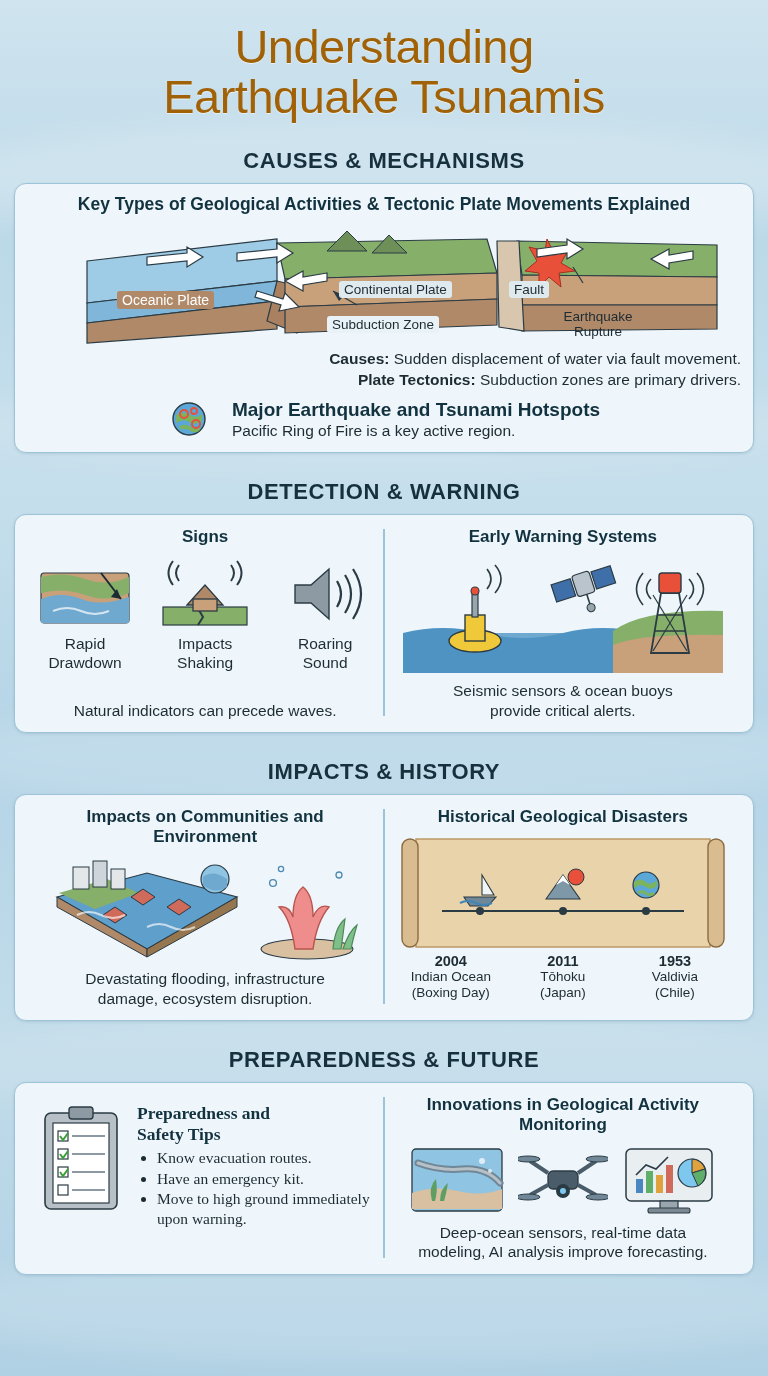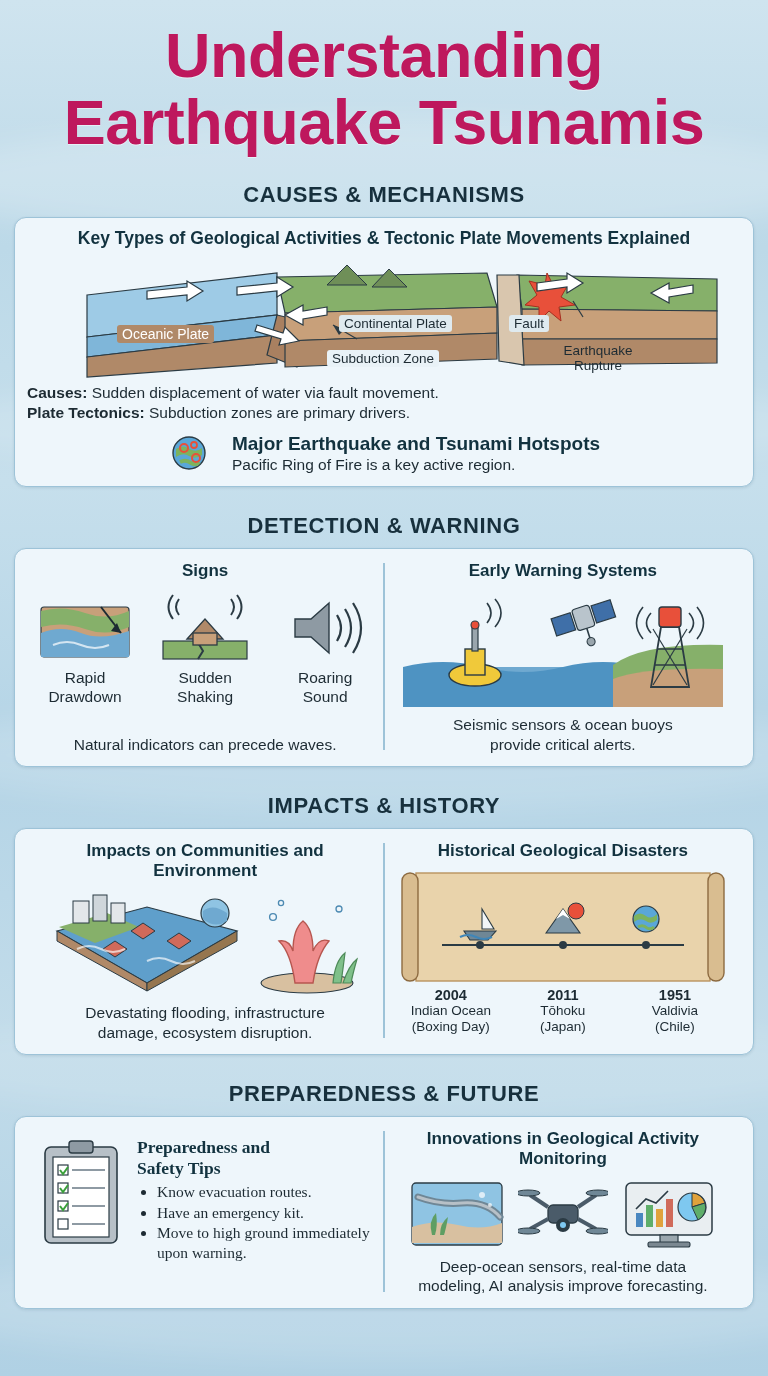--- a/index.html
+++ b/index.html
@@ -34,23 +34,23 @@
 
   .page {
     position: relative;
     z-index: 2;
     padding: 0 14px;
     box-sizing: border-box;
   }
 
   .title {
     text-align: center;
-    color: #be185d;
-    font-weight: bold;
-    font-size: 63px;
+    color: #a16207;
+    font-weight: normal;
+    font-size: 47px;
     line-height: 1.06;
     letter-spacing: -0.5px;
     padding-top: 22px;
     text-shadow: 0 1px 0 rgba(255,255,255,0.5);
   }
   .title .l2 { display: block; }
 
   .section-head {
     text-align: center;
     font-size: 22px;
@@ -104,21 +104,21 @@
 
   .caption {
     text-align: center;
     font-size: 15.5px;
     line-height: 1.25;
     margin-top: auto;
     padding-top: 8px;
   }
 
   .fact-line {
-    text-align: left;
+    text-align: right;
     font-size: 15.5px;
     line-height: 1.35;
   }
   .fact-line b { font-weight: bold; }
 
   .hotspot-row {
     display: flex;
     align-items: center;
     justify-content: center;
     gap: 22px;
@@ -305,21 +305,21 @@
                 <path d="M40 48 l6 10 l-5 8" stroke="#2b3b44" stroke-width="2" fill="none"></path>
                 <polygon points="30,46 48,26 66,46" fill="#b08968" stroke="#2b3b44" stroke-width="1.3"></polygon>
                 <rect x="36" y="40" width="24" height="12" fill="#c8a07a" stroke="#2b3b44" stroke-width="1.3"></rect>
                 <path d="M22 22 q-6 -8 0 -16" stroke="#2b3b44" stroke-width="2" fill="none"></path>
                 <path d="M16 26 q-9 -12 0 -24" stroke="#2b3b44" stroke-width="2" fill="none"></path>
                 <path d="M74 22 q6 -8 0 -16" stroke="#2b3b44" stroke-width="2" fill="none"></path>
                 <path d="M80 26 q9 -12 0 -24" stroke="#2b3b44" stroke-width="2" fill="none"></path>
               </svg>
             </span>
             <div class="sign-label">
-              <span>Sudden</span><br>
+              <span>Impacts</span><br>
               <span>Shaking</span>
             </div>
           </div>
 
           <div class="sign-item">
             <span>
               <svg width="96" height="70" viewBox="0 0 96 70">
                 <polygon points="18,26 34,26 52,10 52,60 34,44 18,44" fill="#8e9aa3" stroke="#2b3b44" stroke-width="1.4"></polygon>
                 <path d="M60 22 q8 13 0 26" stroke="#2b3b44" stroke-width="2.2" fill="none"></path>
                 <path d="M68 16 q12 19 0 38" stroke="#2b3b44" stroke-width="2.2" fill="none"></path>
@@ -468,21 +468,21 @@
             </div>
           </div>
           <div class="tl-item">
             <div class="tl-year">2011</div>
             <div class="tl-name">
               <span>Tōhoku</span><br>
               <span>(Japan)</span>
             </div>
           </div>
           <div class="tl-item">
-            <div class="tl-year">1951</div>
+            <div class="tl-year">1953</div>
             <div class="tl-name">
               <span>Valdivia</span><br>
               <span>(Chile)</span>
             </div>
           </div>
         </div>
 
       </div>
     </div>
   </div>

